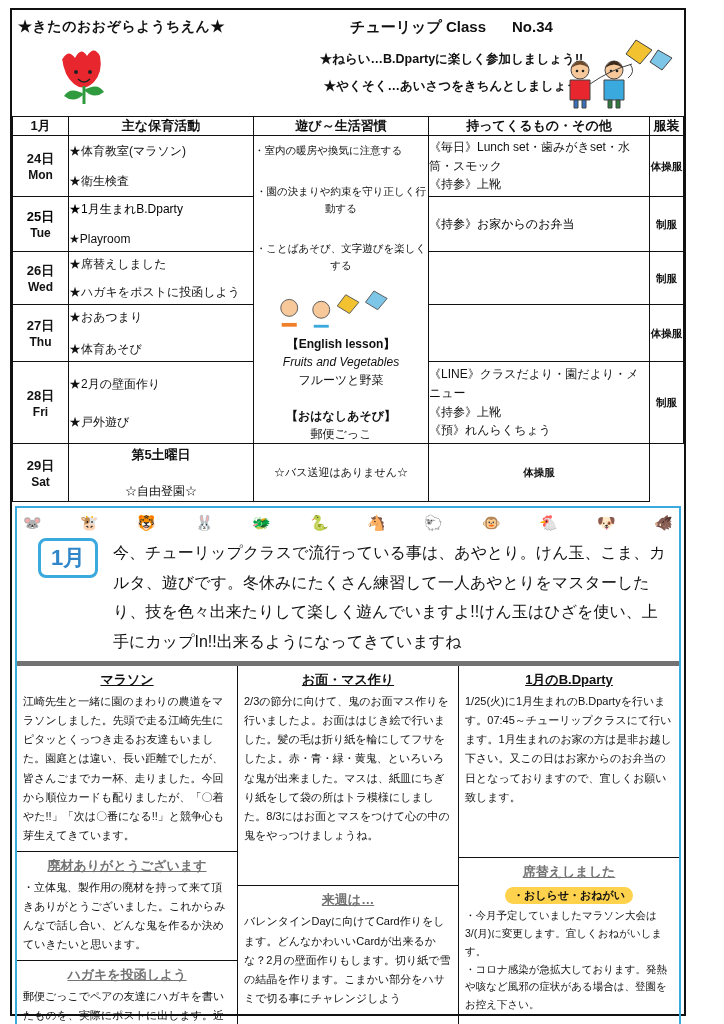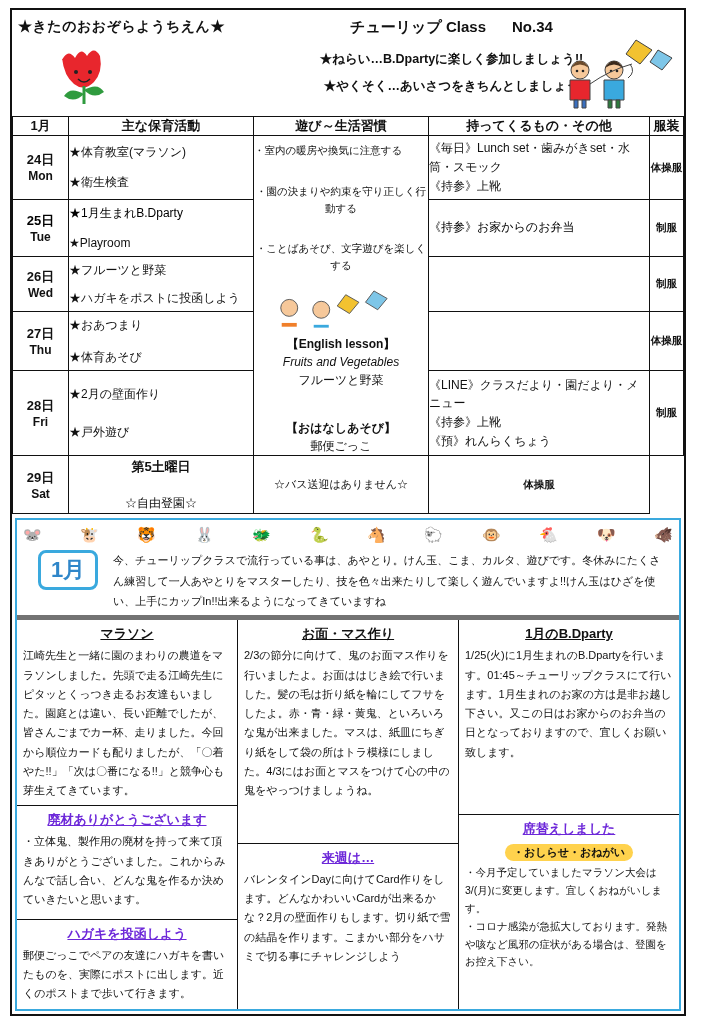--- a/index.html
+++ b/index.html
@@ -37,30 +37,30 @@
   .eng{font-size:12px;text-align:center;line-height:1.5;}
   .eng .t{font-weight:bold;}
 
   
   .bottom{flex:1;border:2px solid #3aa9de;margin:4px 3px 3px 3px;box-sizing:border-box;display:flex;flex-direction:column;}
   .animal-row{display:flex;justify-content:space-between;align-items:center;padding:2px 6px 0 6px;height:26px;}
   .animal{font-size:15px;}
   .month-intro{display:flex;padding:0 8px;}
   .month-badge{width:86px;flex:none;display:flex;align-items:flex-start;justify-content:center;padding-top:2px;}
   .badge{border:3px solid #3aa9de;border-radius:8px;padding:2px 10px;font-size:22px;font-weight:bold;color:#2f86c9;}
-  .intro-text{flex:1;font-size:11px;line-height:1.85;padding:2px 4px 4px 2px;}
+  .intro-text{flex:1;font-size:16px;line-height:1.85;padding:2px 4px 4px 2px;}
   .cols{flex:1;display:flex;border-top:5px solid #737373;}
   .col{flex:1;border-right:1px solid #111;display:flex;flex-direction:column;}
   .col:last-child{border-right:none;}
   .block{padding:3px 6px 5px 6px;border-bottom:1px solid #111;}
   .block:last-child{border-bottom:none;}
   .btitle{text-align:center;font-size:13px;font-weight:bold;margin:2px 0 3px 0;}
   .btitle.mark{text-decoration:underline;}
   .btext{font-size:11px;line-height:1.75;}
-  .orange{color:#6d28d9;font-weight:bold;}
+  .orange{color:#737373;font-weight:bold;}
   .hl{background:#ffd24d;border-radius:10px;padding:1px 8px;display:inline-block;font-weight:bold;}
   .sm{font-size:10.5px;line-height:1.7;}
 </style>
 </head>
 <body>
 
 <div class="page">
  <div class="frame">
 
   <div class="header">
@@ -141,21 +141,21 @@
           <path d="M90 10 l14 8 l-10 12 l-13 -8z" fill="#f2c230" stroke="#555"></path>
           <path d="M120 6 l14 8 l-10 12 l-13 -8z" fill="#7ec6e8" stroke="#555"></path>
           <circle cx="64" cy="26" r="9" fill="#f6c89a" stroke="#555"></circle>
           <path d="M56 42 h16 v3 h-16z" fill="#3aa9de"></path>
         </svg>
         <div class="eng" style="margin-top:2px">
           <div class="t">【English lesson】</div>
           <div style="font-style:italic">Fruits and Vegetables</div>
           <div>フルーツと野菜</div>
         </div>
-        <div class="eng" style="margin-top:30px">
+        <div class="eng" style="margin-top:18px">
           <div class="t">【おはなしあそび】</div>
           <div>郵便ごっこ</div>
         </div>
       </td>
       <td class="bring">
         <div>《毎日》Lunch set・歯みがきset・水筒・スモック</div>
         <div>《持参》上靴</div>
       </td>
       <td class="cloth">体操服</td>
     </tr>
@@ -174,21 +174,21 @@
       </td>
       <td class="cloth">制服</td>
     </tr>
 
     <tr>
       <td class="daycell">
         <div class="daynum">26日</div>
         <div class="dayname">Wed</div>
       </td>
       <td class="act">
-        <div>★フルーツと野菜</div>
+        <div>★席替えしました</div>
         <div style="margin-top:10px">★ハガキをポストに投函しよう</div>
       </td>
       <td class="bring"></td>
       <td class="cloth">制服</td>
     </tr>
 
     <tr>
       <td class="daycell">
         <div class="daynum">27日</div>
         <div class="dayname">Thu</div>
@@ -270,32 +270,32 @@
         </div>
         <div class="block" style="flex:0.62">
           <div class="btitle mark orange">ハガキを投函しよう</div>
           <div class="btext">郵便ごっこでペアの友達にハガキを書いたものを、実際にポストに出します。近くのポストまで歩いて行きます。</div>
         </div>
       </div>
 
       <div class="col">
         <div class="block" style="flex:1.5">
           <div class="btitle mark">お面・マス作り</div>
-          <div class="btext">2/3の節分に向けて、鬼のお面マス作りを行いましたよ。お面ははじき絵で行いました。髪の毛は折り紙を輪にしてフサをしたよ。赤・青・緑・黄鬼、といろいろな鬼が出来ました。マスは、紙皿にちぎり紙をして袋の所はトラ模様にしました。4/3にはお面とマスをつけて心の中の鬼をやっつけましょうね。</div>
+          <div class="btext">2/3の節分に向けて、鬼のお面マス作りを行いましたよ。お面ははじき絵で行いました。髪の毛は折り紙を輪にしてフサをしたよ。赤・青・緑・黄鬼、といろいろな鬼が出来ました。マスは、紙皿にちぎり紙をして袋の所はトラ模様にしました。8/3にはお面とマスをつけて心の中の鬼をやっつけましょうね。</div>
         </div>
         <div class="block" style="flex:1.1">
           <div class="btitle mark orange">来週は…</div>
           <div class="btext">バレンタインDayに向けてCard作りをします。どんなかわいいCardが出来るかな？2月の壁面作りもします。切り紙で雪の結晶を作ります。こまかい部分をハサミで切る事にチャレンジしよう</div>
         </div>
       </div>
 
       <div class="col">
         <div class="block" style="flex:1.3">
           <div class="btitle mark">1月のB.Dparty</div>
-          <div class="btext">1/25(火)に1月生まれのB.Dpartyを行います。01:45～チューリップクラスにて行います。1月生まれのお家の方は是非お越し下さい。又この日はお家からのお弁当の日となっておりますので、宜しくお願い致します。</div>
+          <div class="btext">1/25(火)に1月生まれのB.Dpartyを行います。07:45～チューリップクラスにて行います。1月生まれのお家の方は是非お越し下さい。又この日はお家からのお弁当の日となっておりますので、宜しくお願い致します。</div>
         </div>
         <div class="block" style="flex:1.3">
           <div class="btitle mark orange">席替えしました</div>
           <div style="text-align:center;margin:4px 0 3px 0">
             <span class="hl" style="font-size:11px">・おしらせ・おねがい</span>
           </div>
           <div class="btext sm" style="white-space:pre-line">・今月予定していましたマラソン大会は3/(月)に変更します。宜しくおねがいします。
 ・コロナ感染が急拡大しております。発熱や咳など風邪の症状がある場合は、登園をお控え下さい。</div>
         </div>
       </div>

